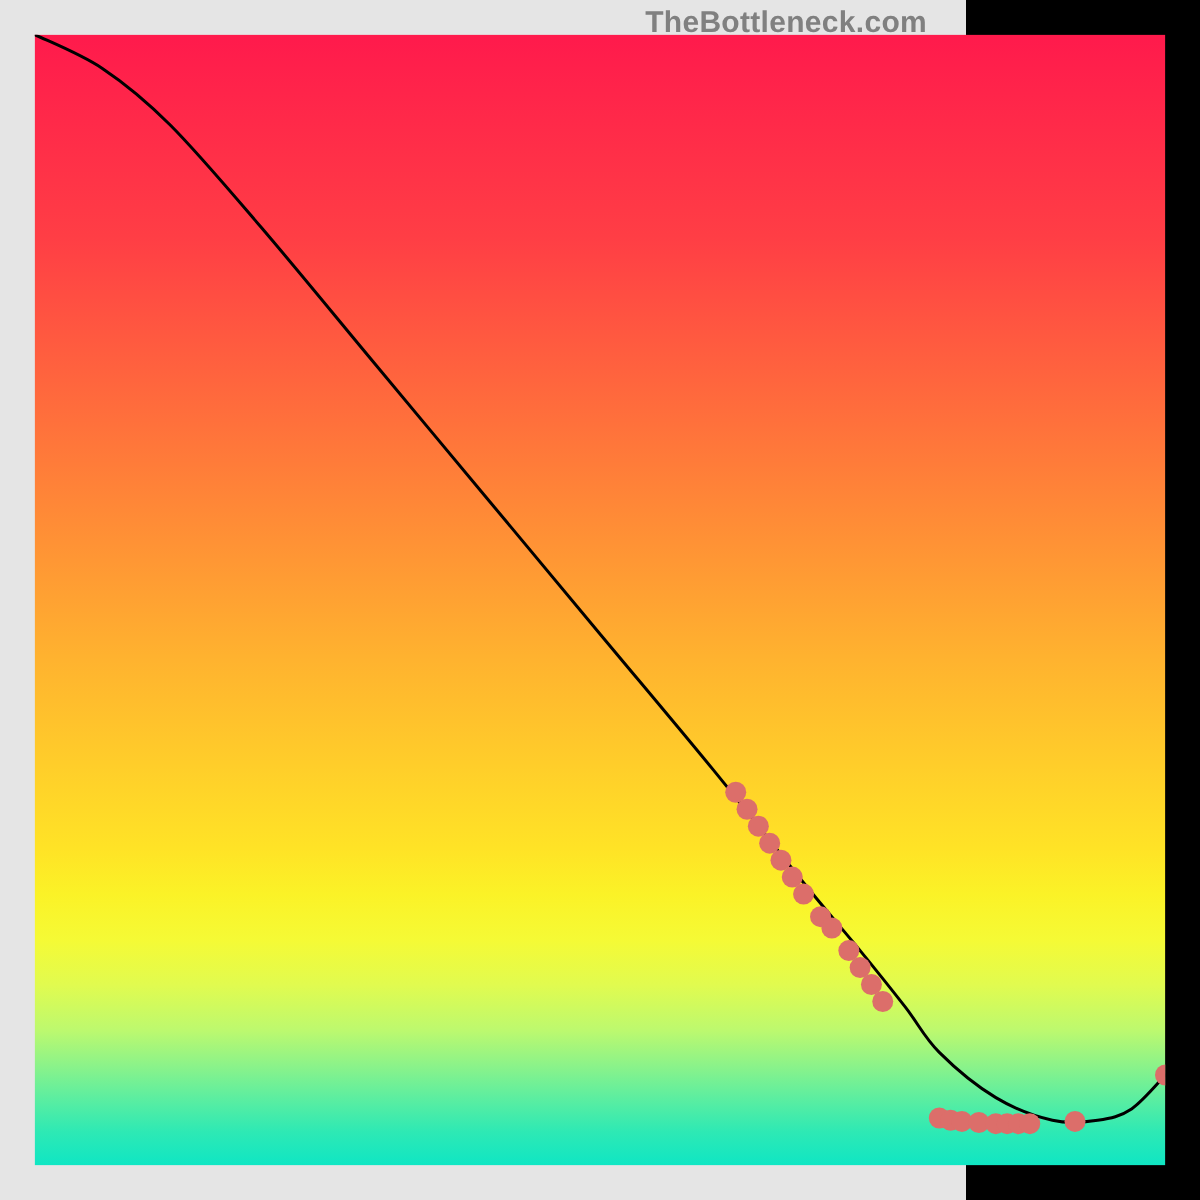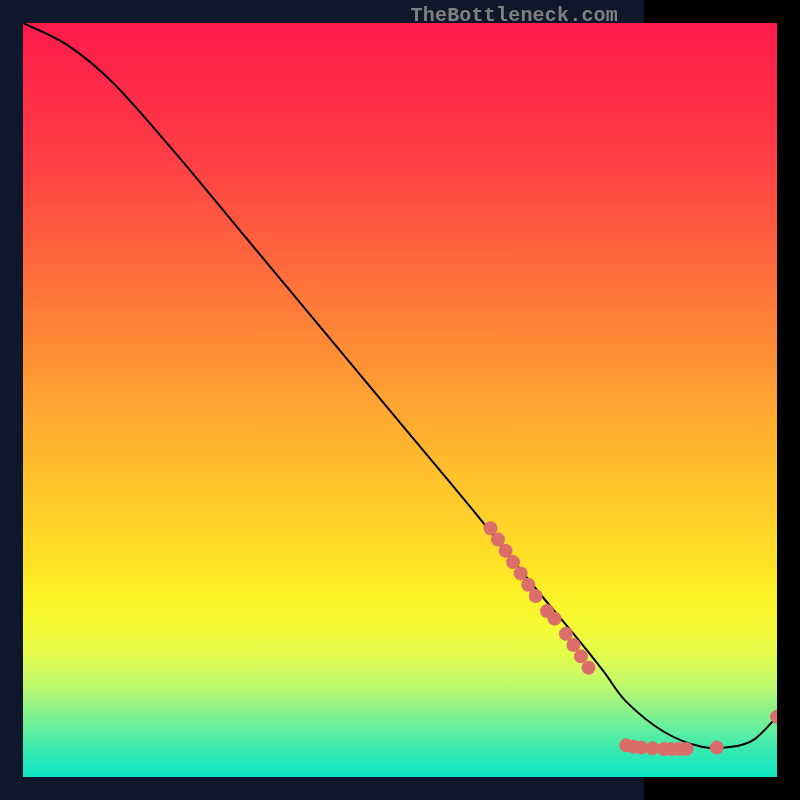--- a/index.html
+++ b/index.html
@@ -5,22 +5,21 @@
   body {
     margin: 0;
     padding: 0;
     background: #000;
     font-family: Arial, Helvetica, sans-serif;
   }
   .frame {
     width: 644px;
     height: 800px;
     position: relative;
-    background: #0f172a;
-    font-family: Liberation Mono, monospace;
+    background: #e5e5e5;
   }
   .plot {
     position: absolute;
     left: 23px;
     top: 23px;
     width: 754px;
     height: 754px;
     overflow: hidden;
   }
   .attribution {

